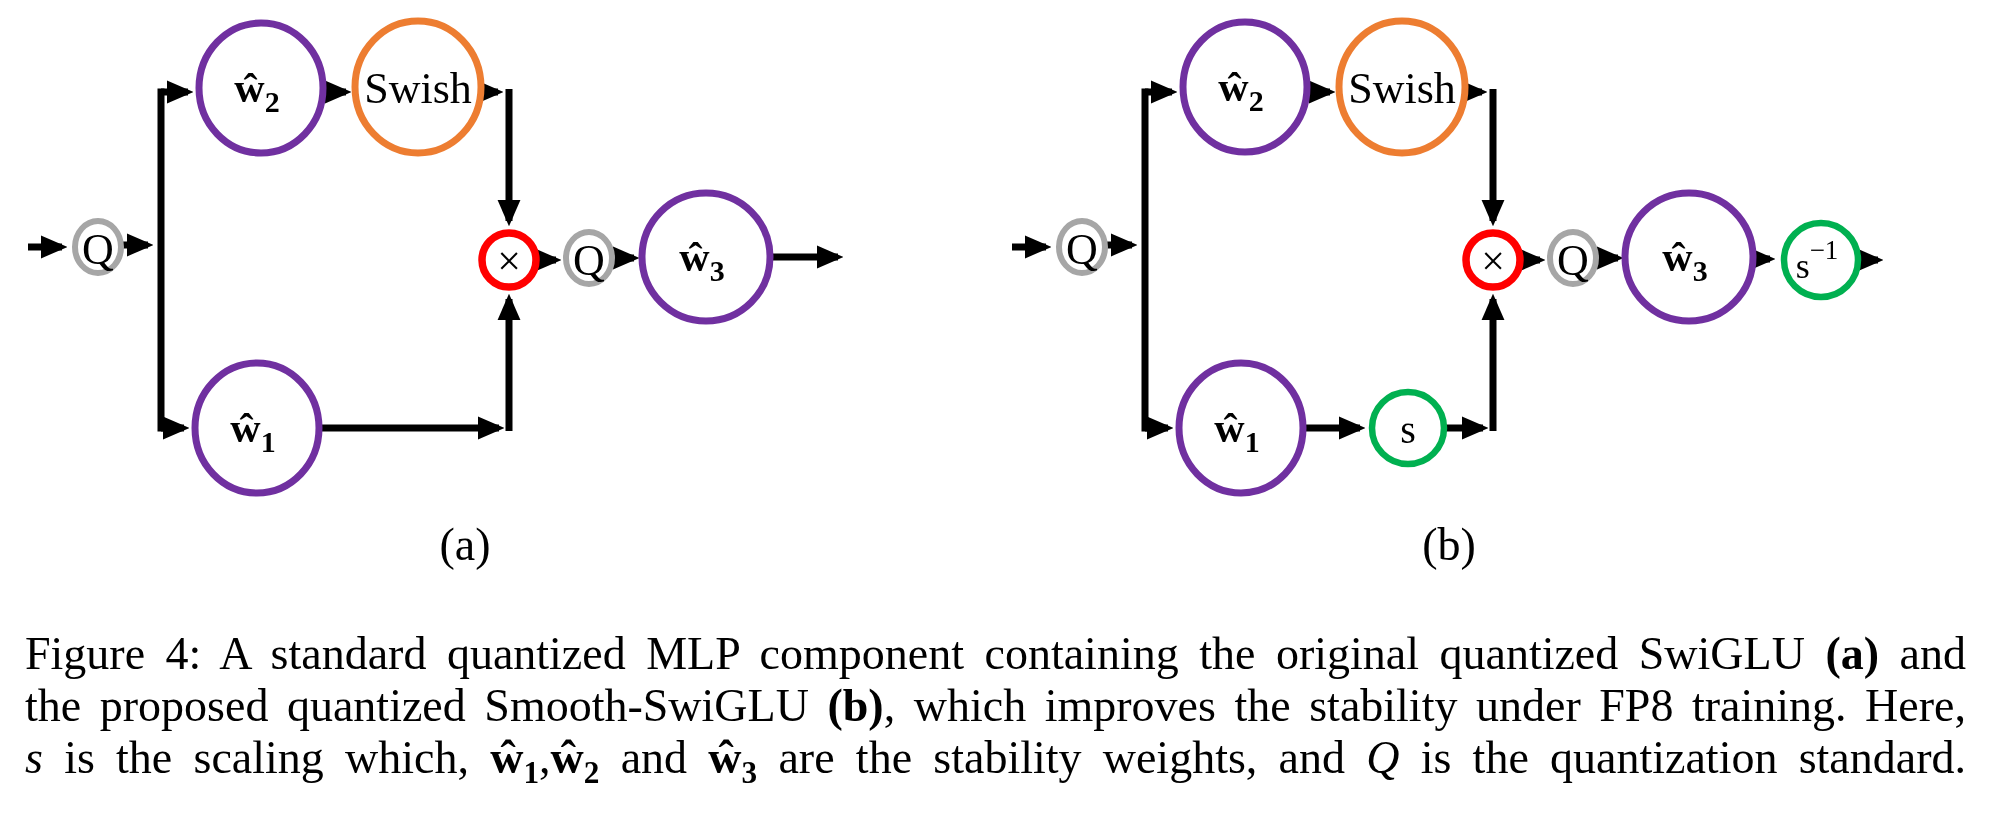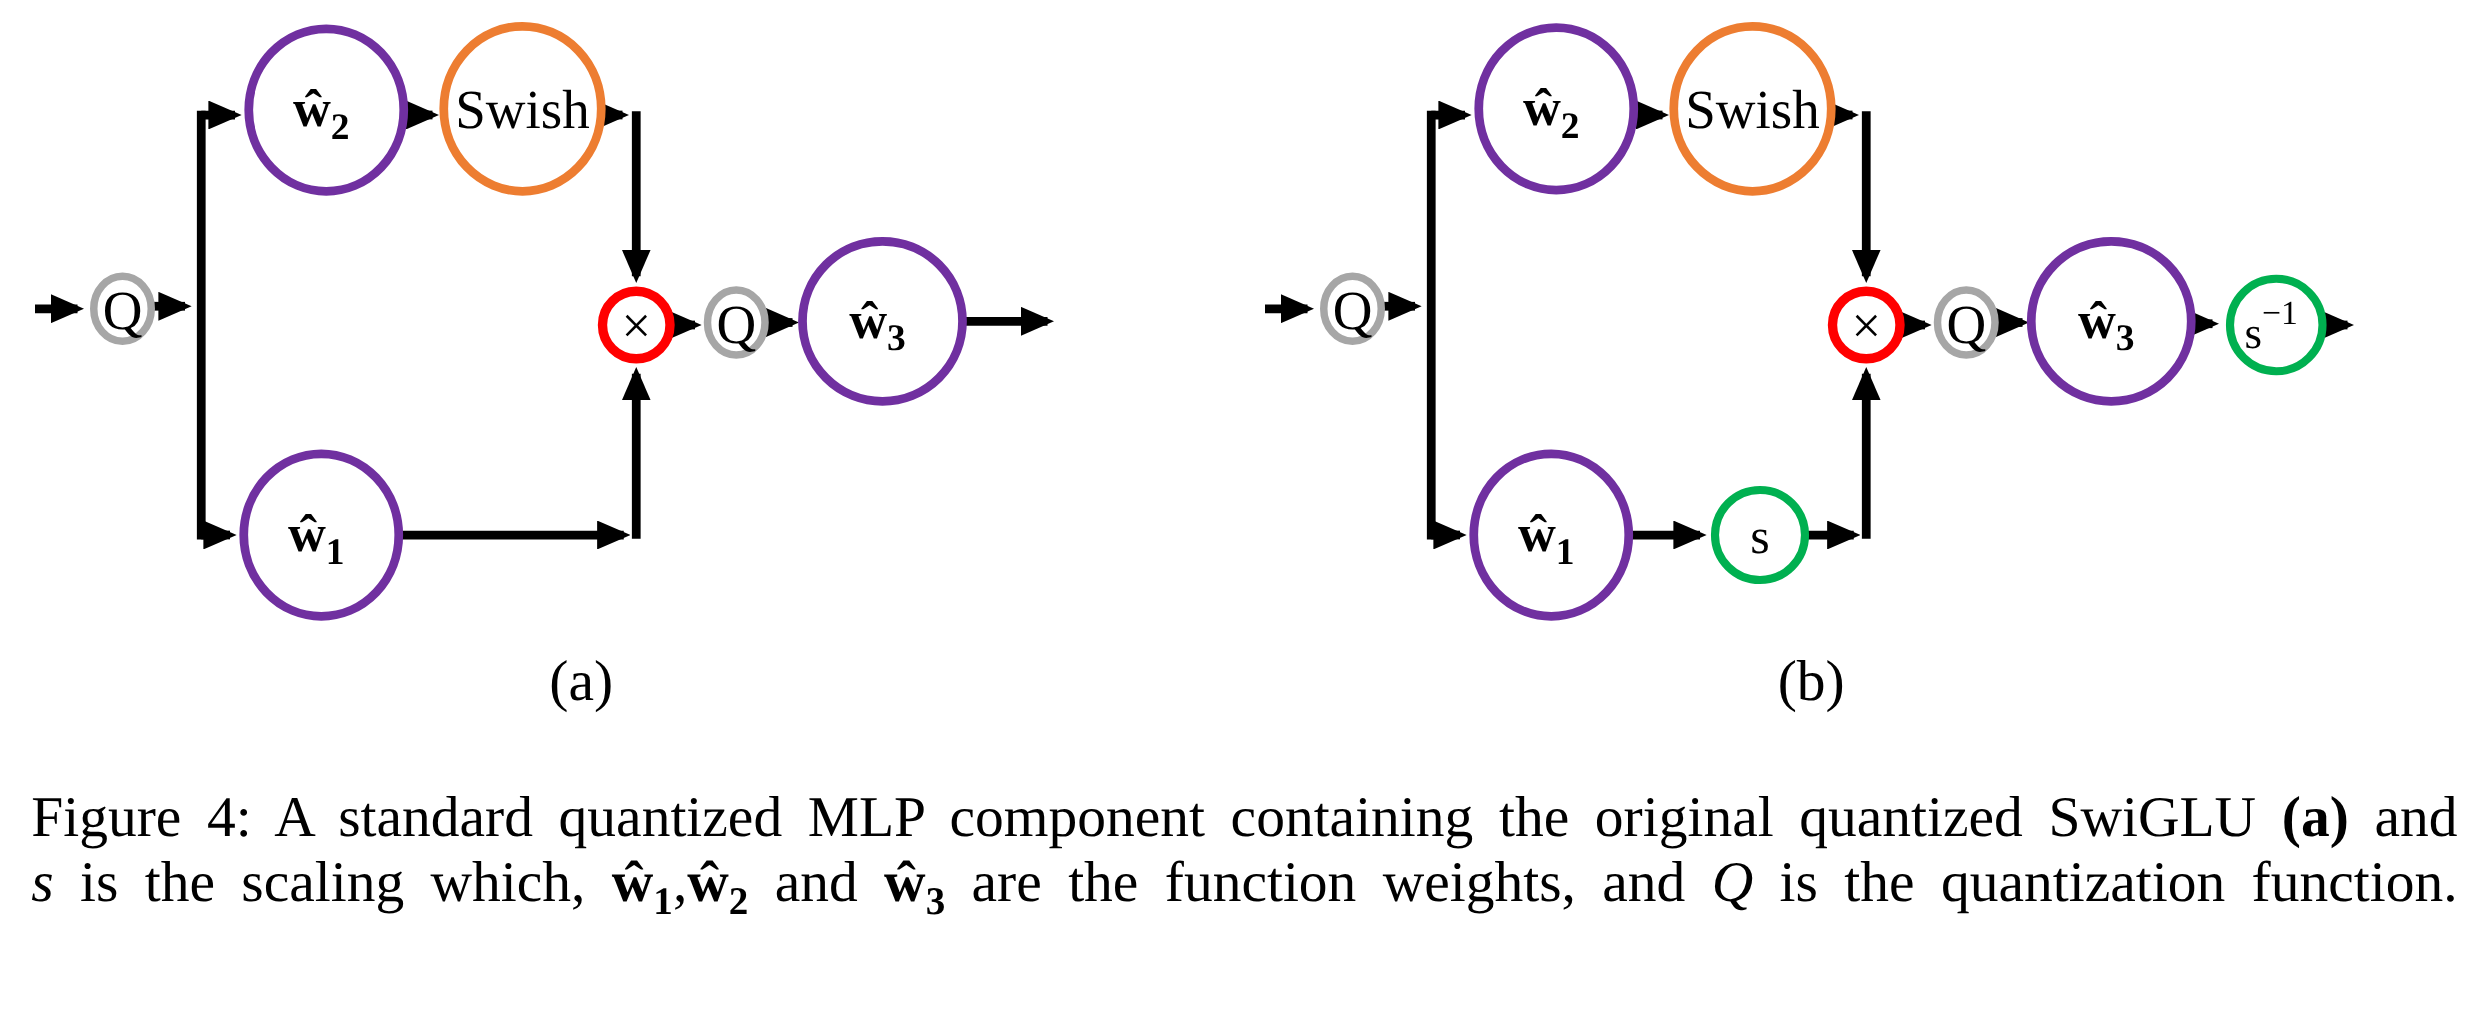--- a/index.html
+++ b/index.html
@@ -122,16 +122,17 @@
 
       <circle cx="1821" cy="260" r="37" stroke-width="6.5" stroke="#00B050"></circle>
       <text x="1817" y="266" font-size="36"><tspan>s</tspan><tspan dy="-16" font-size="27">−1</tspan></text>
 
       <text x="1449" y="560" font-size="46" class="panel-label">(b)</text>
     </g>
   </svg>
 
   <div class="caption">
       <div class="cap-line"><span>Figure 4: A standard quantized MLP component containing the original quantized SwiGLU </span><span class="b">(a)</span><span> and</span></div>
-      <div class="cap-line"><span class="i">s</span><span> is the scaling which, </span><span class="b">ŵ<sub>1</sub></span><span>,</span><span class="b">ŵ<sub>2</sub></span><span> and </span><span class="b">ŵ<sub>3</sub></span><span> are the function weights, and </span><span class="i">Q</span><span> is the quantization function.</span></div>
+      <div class="cap-line"><span>the proposed quantized Smooth-SwiGLU </span><span class="b">(b)</span><span>, which improves the stability under FP8 training. Here,</span></div>
+      <div class="cap-line"><span class="i">s</span><span> is the scaling which, </span><span class="b">ŵ<sub>1</sub></span><span>,</span><span class="b">ŵ<sub>2</sub></span><span> and </span><span class="b">ŵ<sub>3</sub></span><span> are the stability weights, and </span><span class="i">Q</span><span> is the quantization standard.</span></div>
     </div>
 
 </div>
 
 </body></html>

